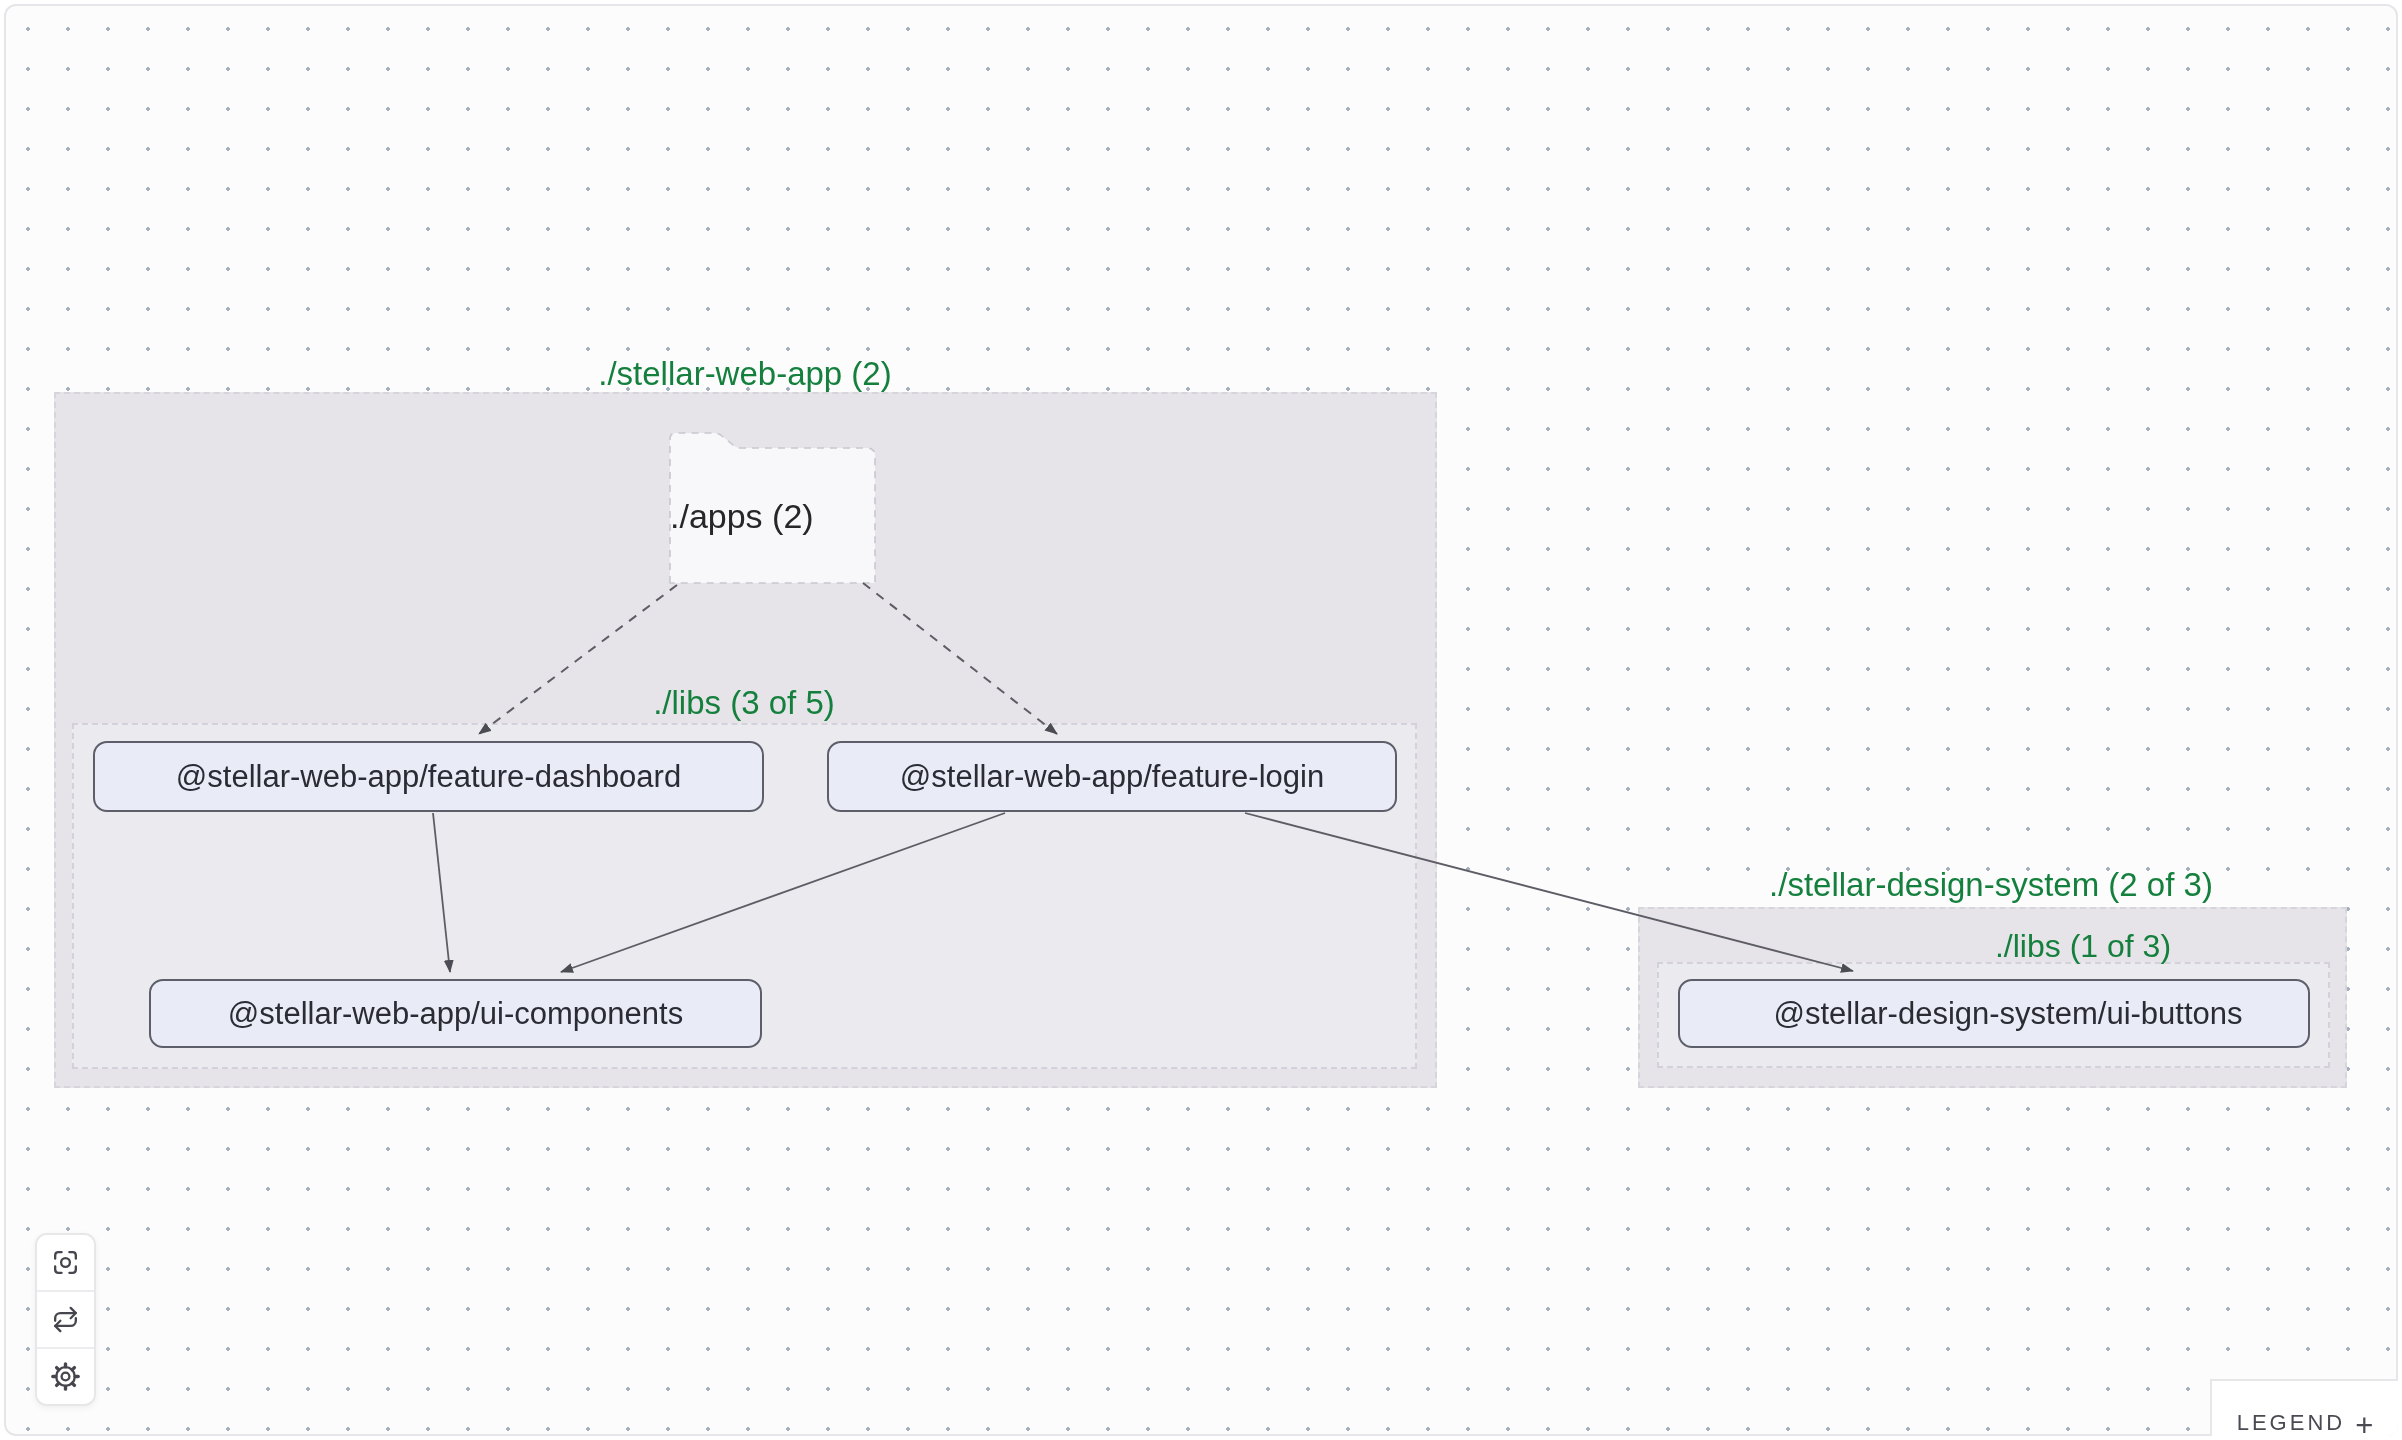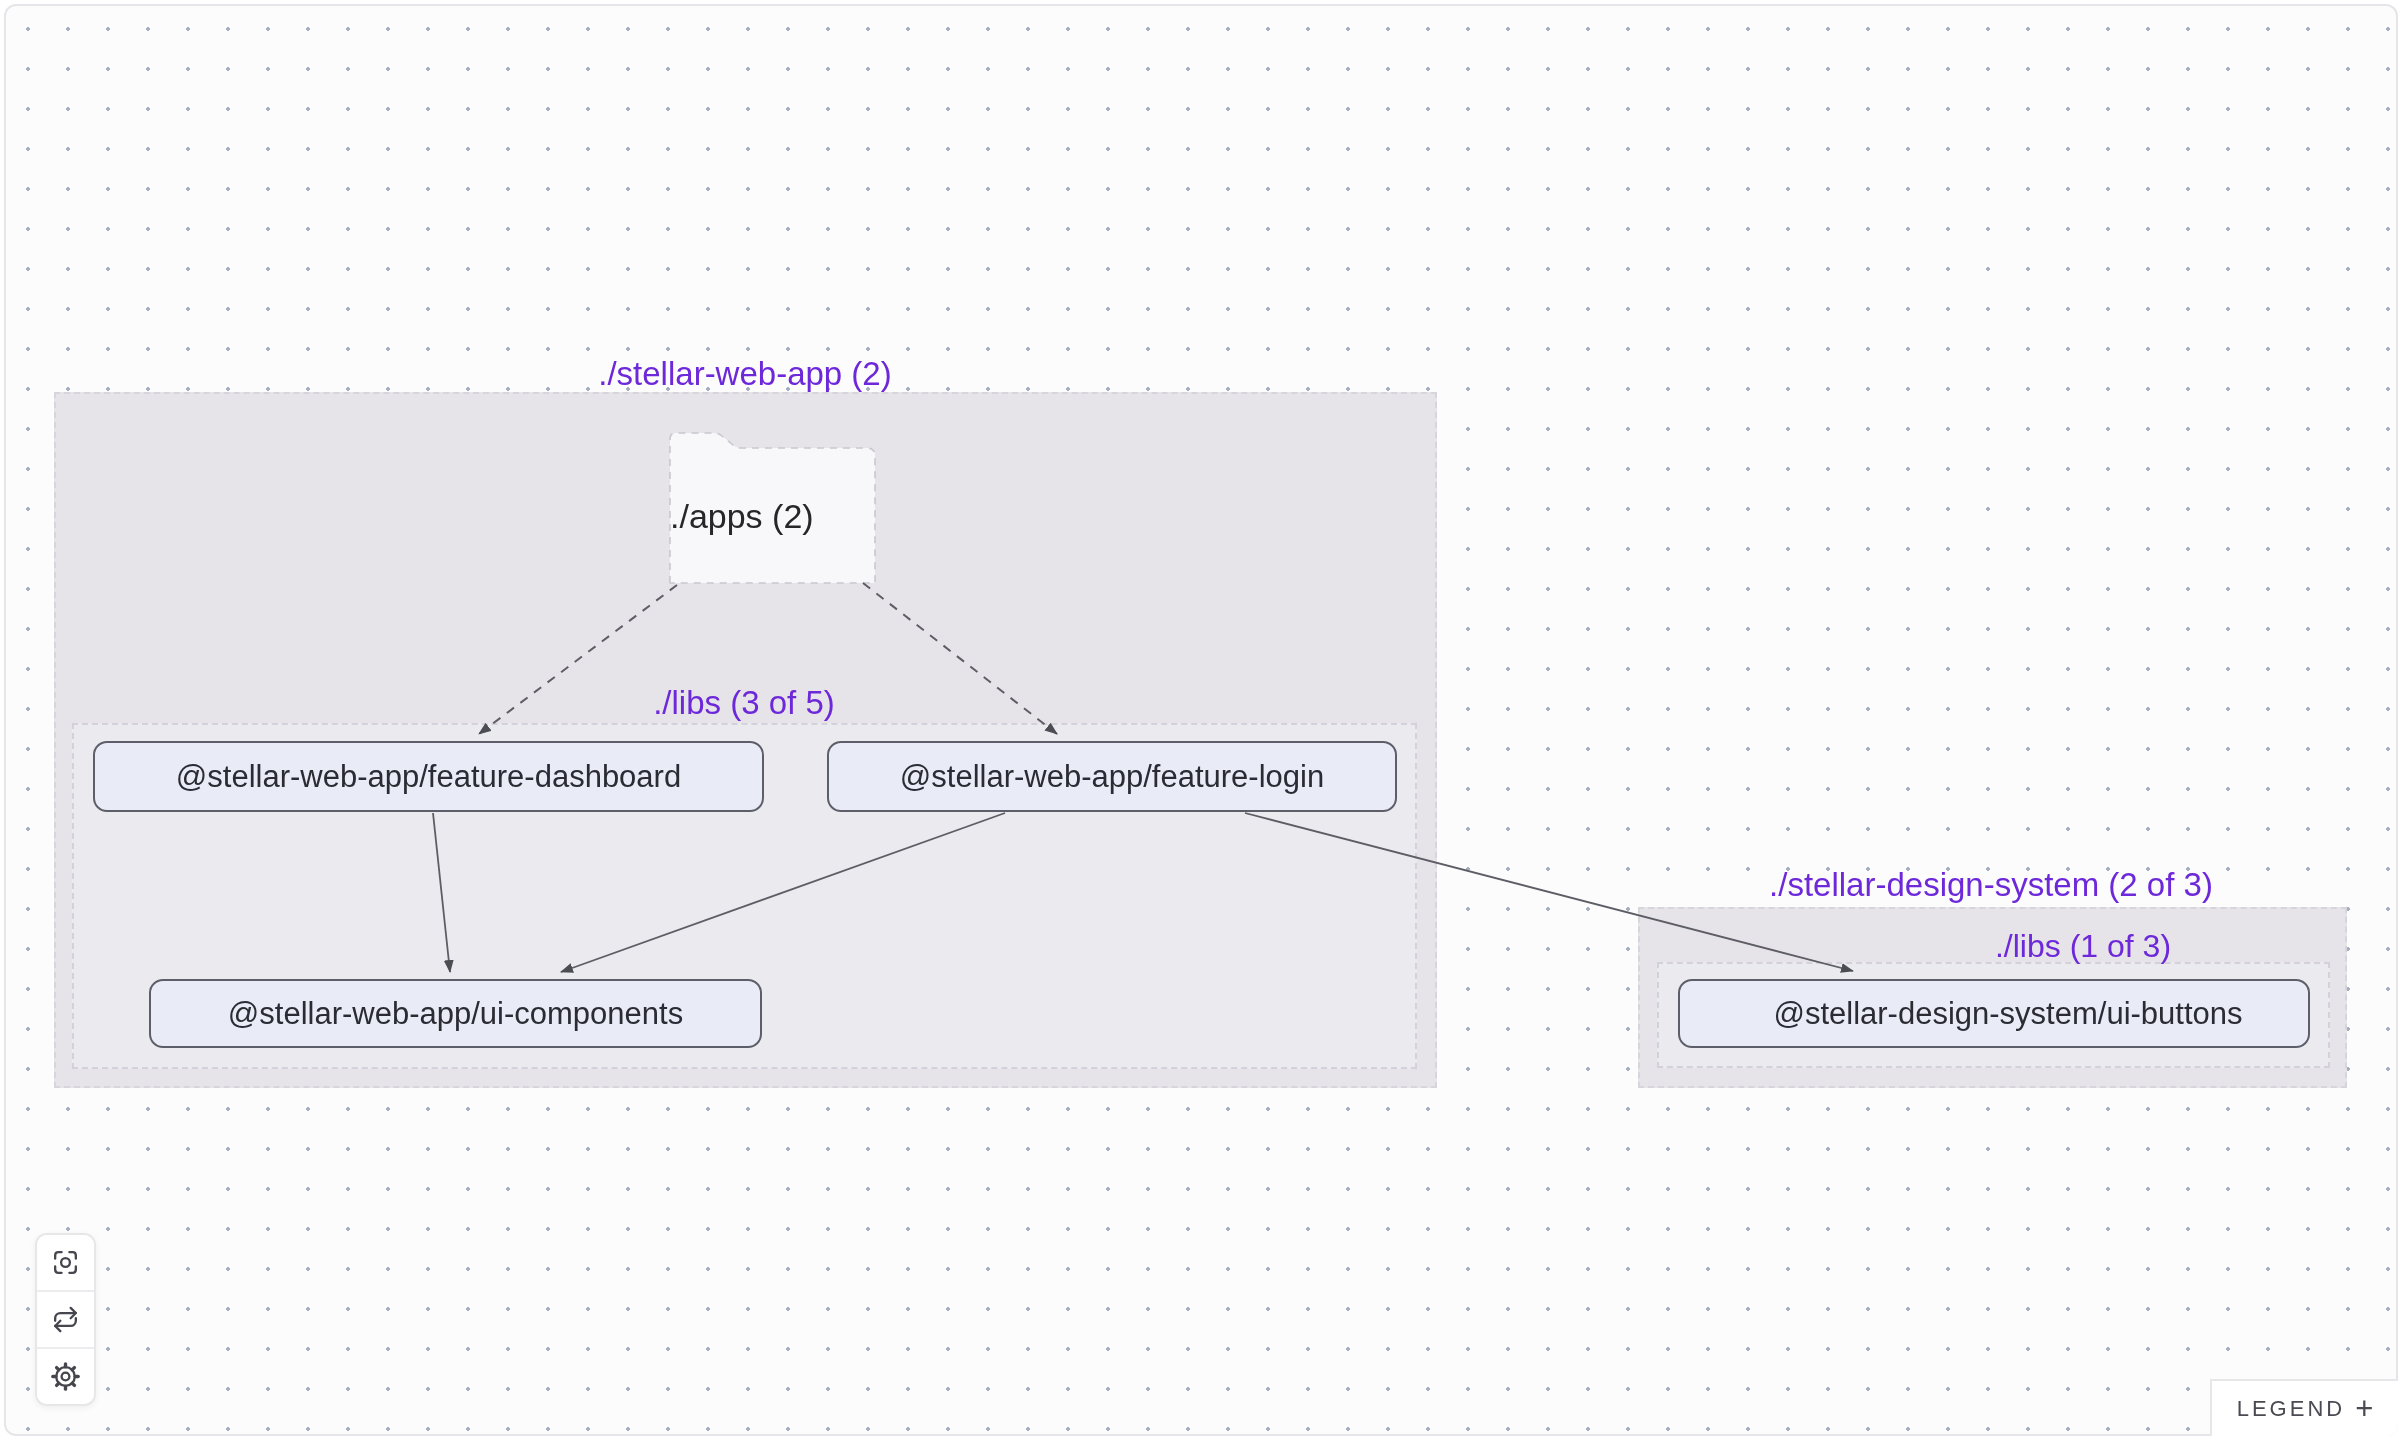--- a/index.html
+++ b/index.html
@@ -30,21 +30,21 @@
     background: #e6e4e9;
     border: 2px dashed #d7d5dc;
   }
   .inner-group {
     position: absolute;
     background: rgba(255,255,255,0.22);
     border: 2px dashed #d3d1da;
   }
   .group-label {
     position: absolute;
-    color: #6d28d9;
+    color: #15803d;
     font-size: 33px;
     line-height: 34px;
     text-align: center;
     white-space: nowrap;
   }
   .folder-label {
     position: absolute;
     color: #26262b;
     font-size: 34px;
     line-height: 36px;
@@ -101,21 +101,21 @@
   
   #legend {
     position: absolute;
     right: 4px; bottom: 4px;
     width: 188px; height: 57px;
     background: #ffffff;
     border-left: 2px solid #e7e7ea;
     border-top: 2px solid #e7e7ea;
     border-bottom-right-radius: 12px;
     display: flex;
-    align-items: center;
+    align-items: flex-end;
     justify-content: center;
     cursor: pointer;
   }
   #legend .legend-text {
     color: #4a4a52;
     font-size: 22px;
     letter-spacing: 3px;
   }
   #legend .legend-plus {
     color: #4a4a52;

